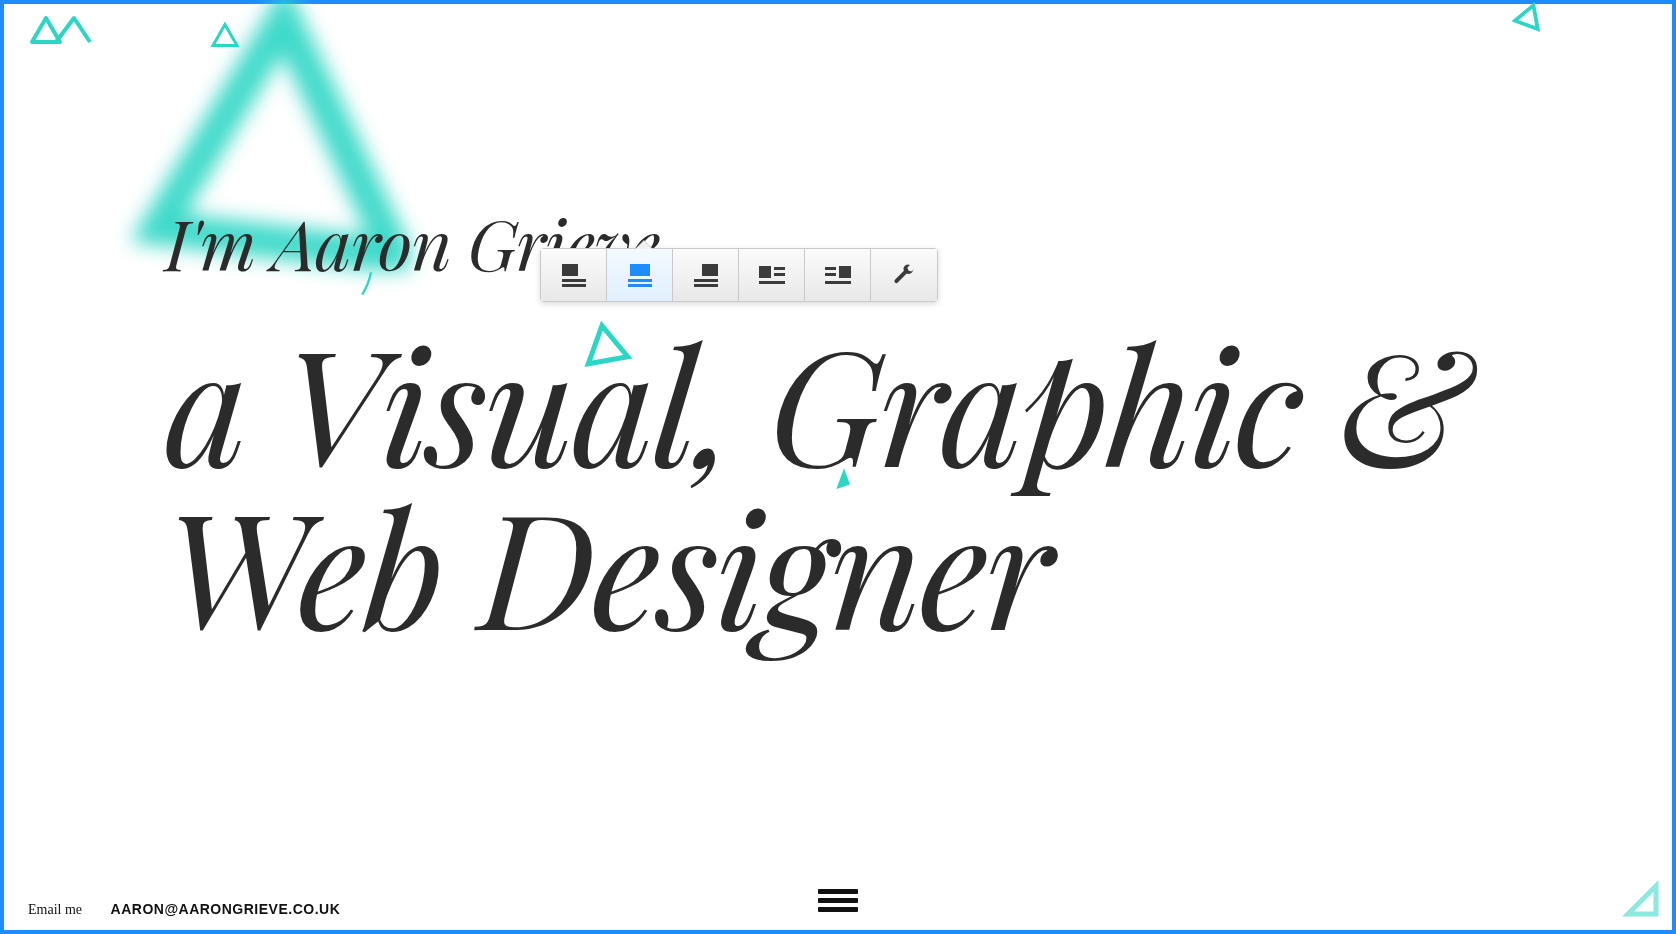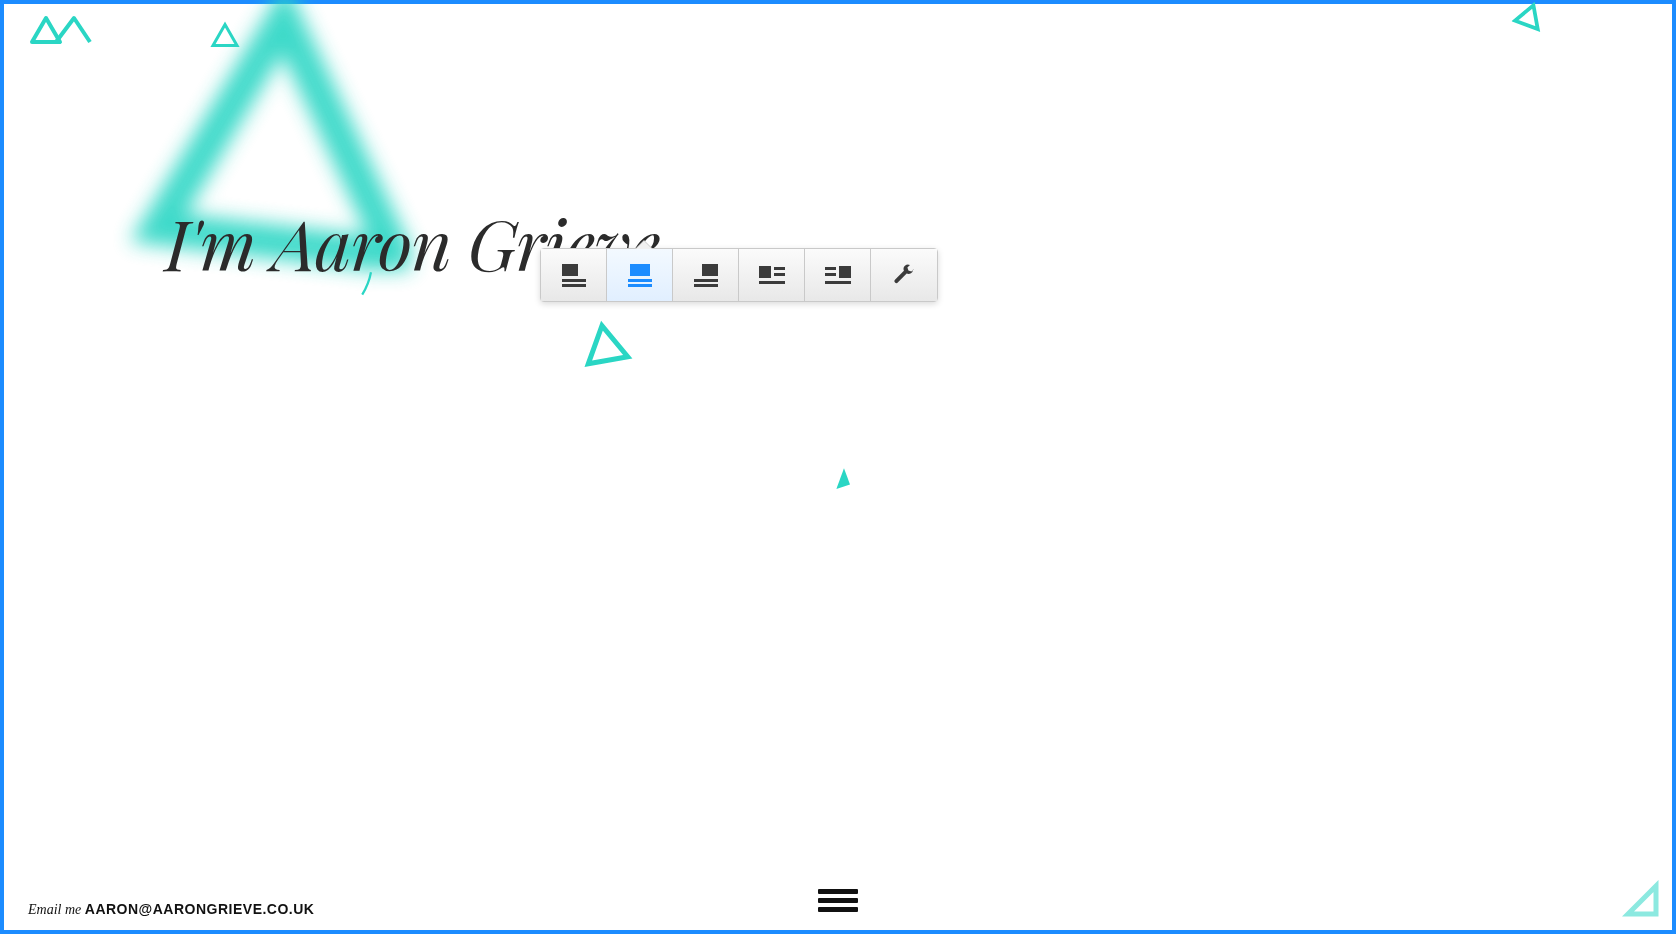--- a/index.html
+++ b/index.html
@@ -100,23 +100,22 @@
 
   
   .footer-email{
     position:absolute;
     left:28px;
     bottom:16px;
     font-size:14px;
     color:#111;
   }
   .footer-email .lbl{
-    font-style:italic;
     font-family:'Didot','Bodoni MT',Georgia,serif;
-    margin-right:0;
+    margin-right:25px;
   }
   .footer-email .addr{
     font-family: Arial, Helvetica, sans-serif;
     font-weight:700;
     letter-spacing:.5px;
     font-size:14px;
   }
 
   
   .menu-btn{
@@ -179,20 +178,21 @@
     </svg>
 </div>
 <div class="tri corner" style="bottom:14px;right:14px;">
   <svg viewBox="0 0 40 40">
       <path d="M6 34 L34 34 L34 6 Z" fill="none" stroke="#2ad6c4" stroke-width="5" opacity=".6"></path>
     </svg>
 </div>
 
 <div class="hero">
   <div class="hero-line1">I'm Aaron Grieve,</div>
+  <div class="hero-line2">a Visual, Graphic &amp; Web Designer</div>
 </div>
 
 <div class="align-toolbar">
   <div class="tb-btn">
     <svg width="28" height="24">
       <rect x="2" y="1" width="16" height="12" fill="#3b3b3b"></rect>
       <rect x="2" y="16" width="24" height="3" fill="#3b3b3b"></rect>
       <rect x="2" y="21" width="24" height="3" fill="#3b3b3b"></rect>
     </svg>
   </div>

